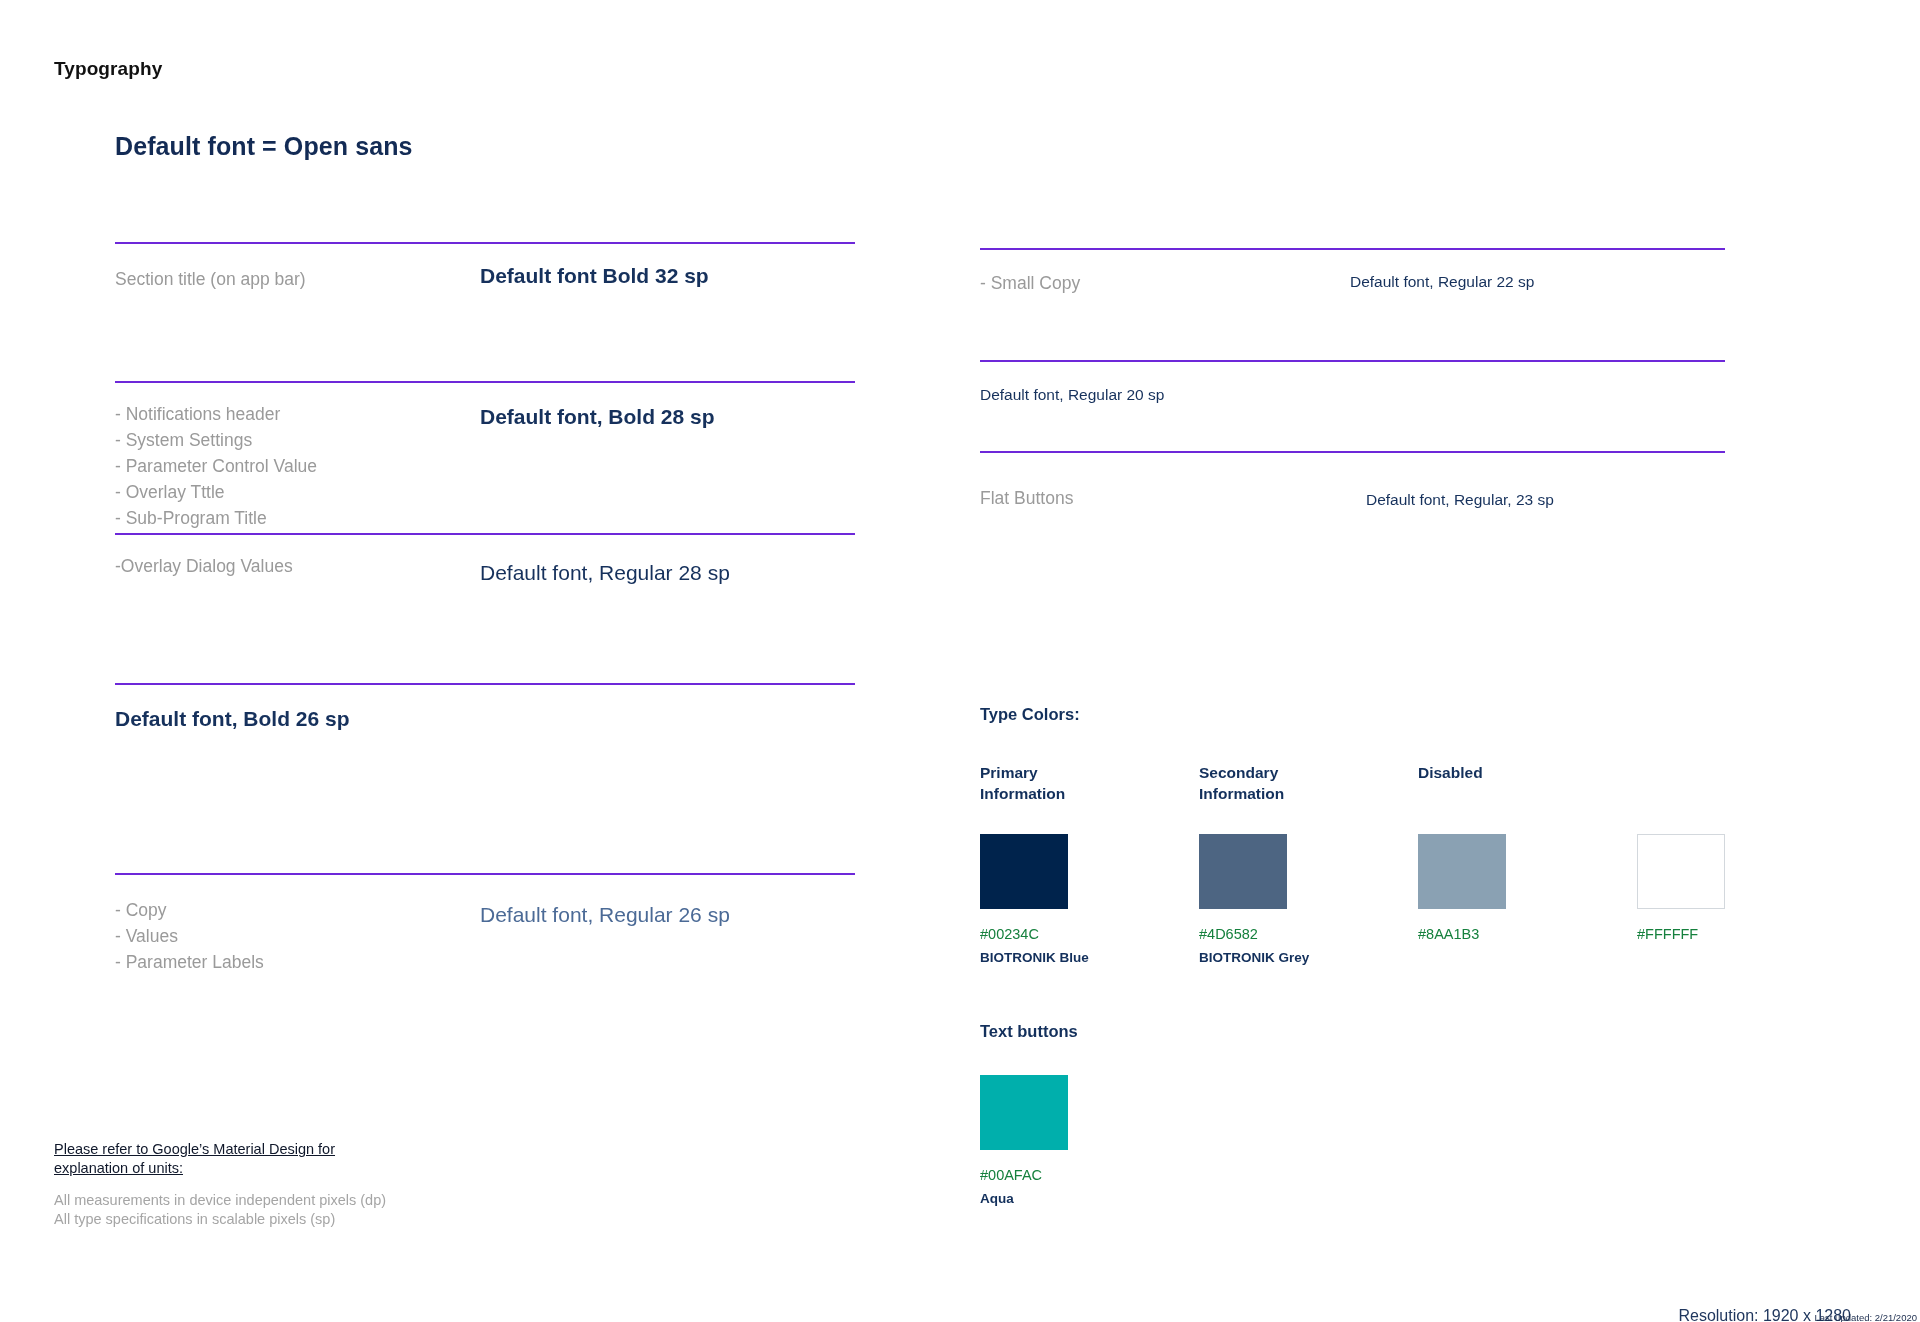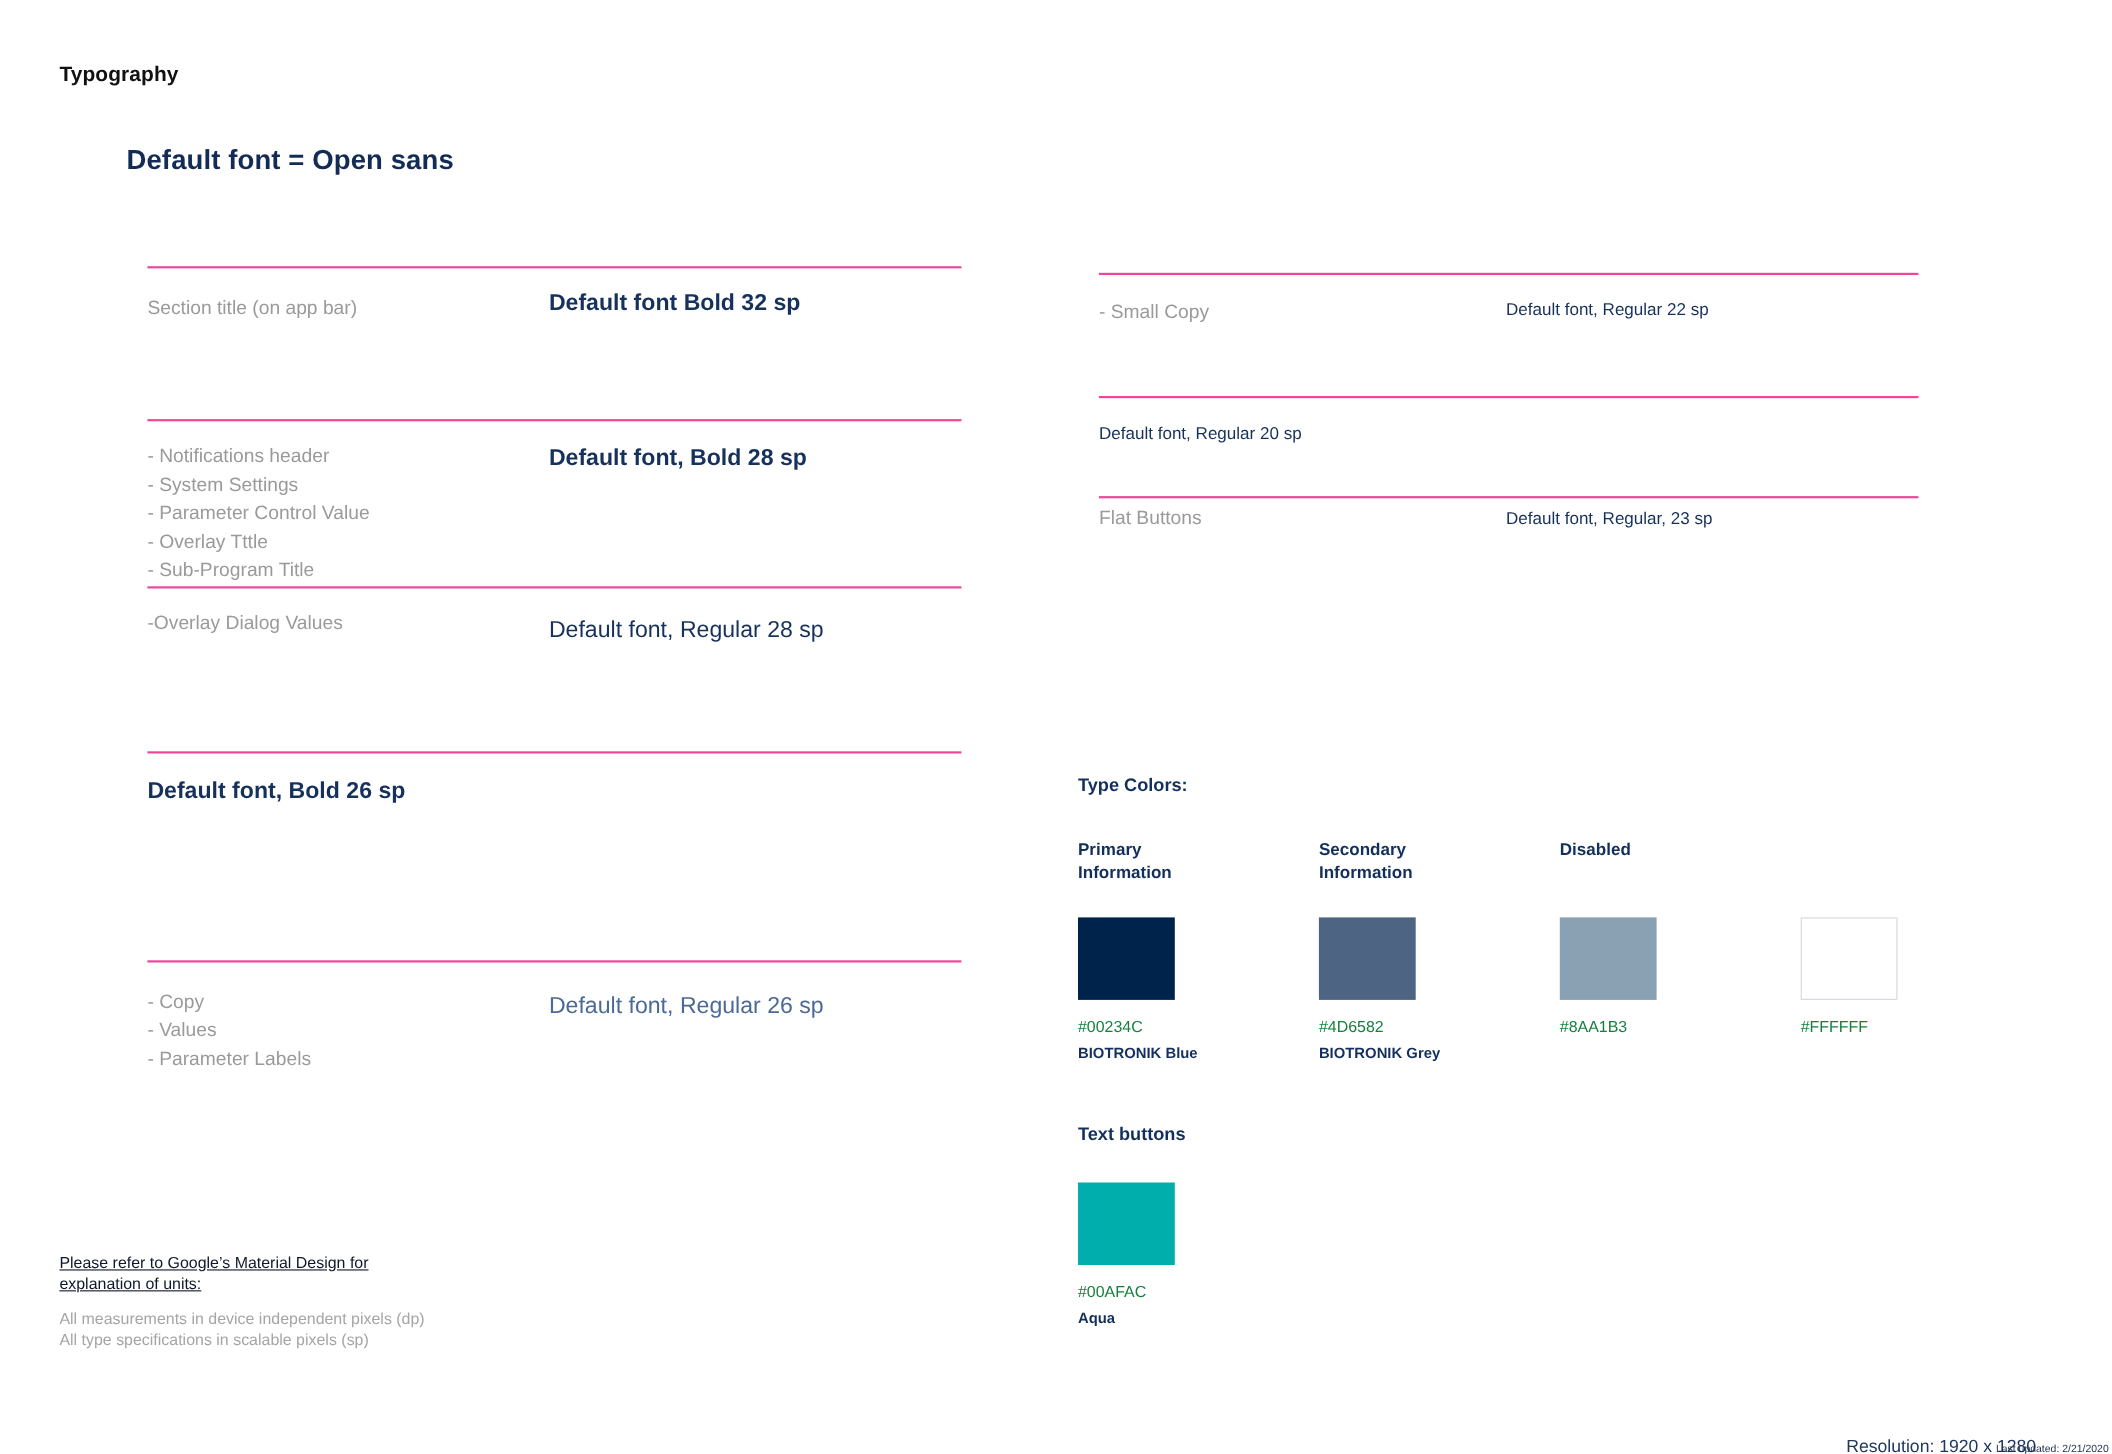--- a/index.html
+++ b/index.html
@@ -46,23 +46,22 @@
     position: absolute;
     top: 0;
   }
   .col-left  { left: 115px;  width: 740px; }
   .col-right { left: 980px;  width: 745px; }
 
   .spec-row {
     position: absolute;
     left: 0;
     width: 100%;
-    border-top: 2px solid #ec4899;
+    border-top: 2px solid #6d28d9;
     box-sizing: border-box;
-    margin-left: 19px;
   }
   .spec-inner {
     display: flex;
     align-items: flex-start;
     padding-top: 16px;
   }
   .spec-label {
     color: #9a9a9a;
     flex: none;
     line-height: 1.49;
@@ -105,21 +104,21 @@
   #row-l4 .spec-value { margin-top: 2px; }
   #row-l5 .spec-value { margin-top: 4px; }
 
   
   #row-r1 { top: 248px; }
   #row-r2 { top: 360px; }
   #row-r3 { top: 451px; }
 
   #row-r1 .spec-inner { padding-top: 20px; }
   #row-r2 .spec-inner { padding-top: 20px; }
-  #row-r3 .spec-inner { padding-top: 4px; }
+  #row-r3 .spec-inner { padding-top: 32px; gap: 16px; }
 
   #row-r1 .spec-value { margin-top: 2px; }
   #row-r2 .spec-value { margin-top: 3px; }
   #row-r3 .spec-value { margin-top: 5px; }
 
   
   .type-colors-heading {
     position: absolute;
     left: 980px;
     top: 705px;

